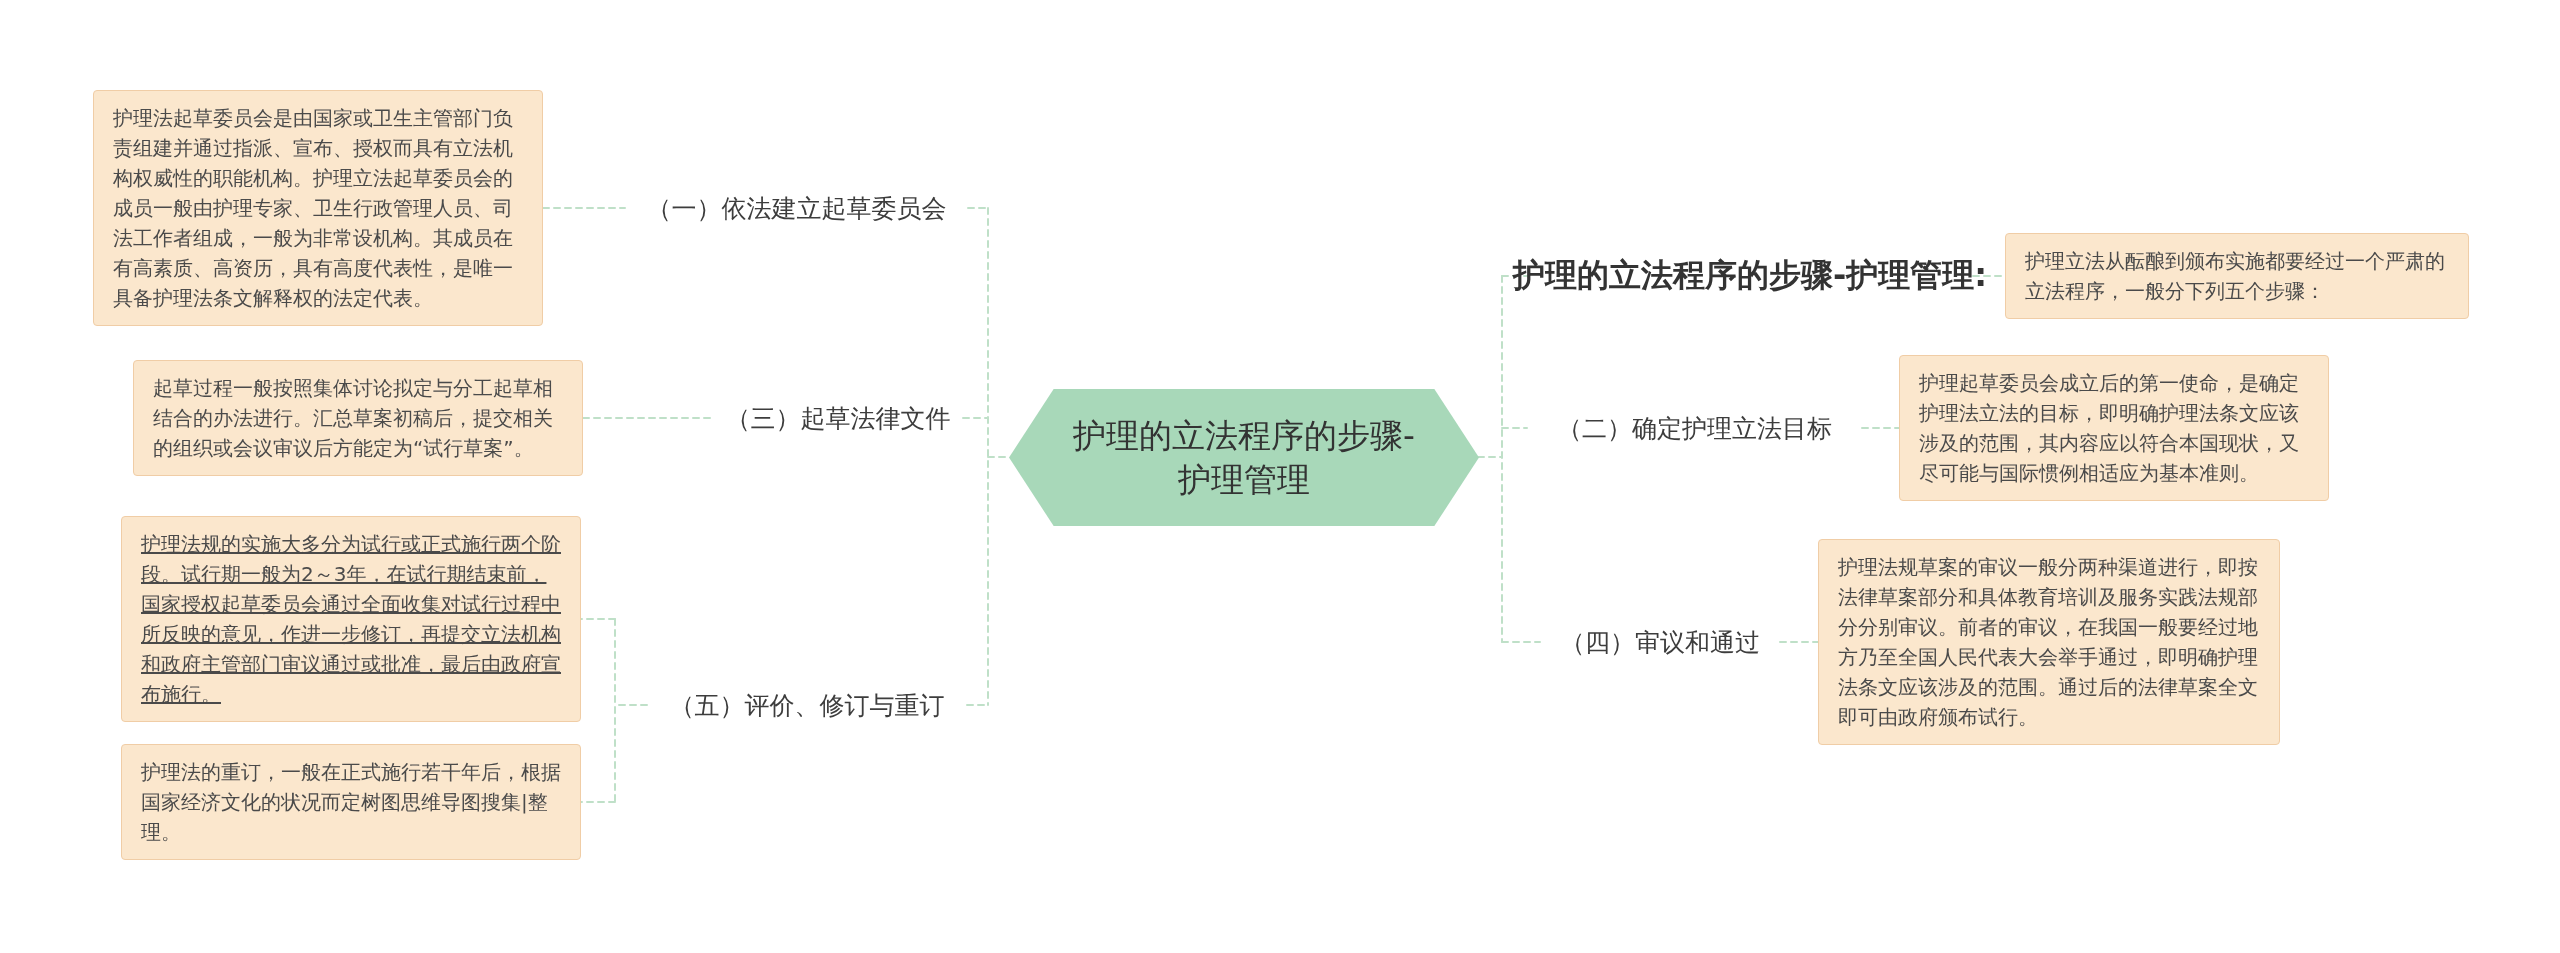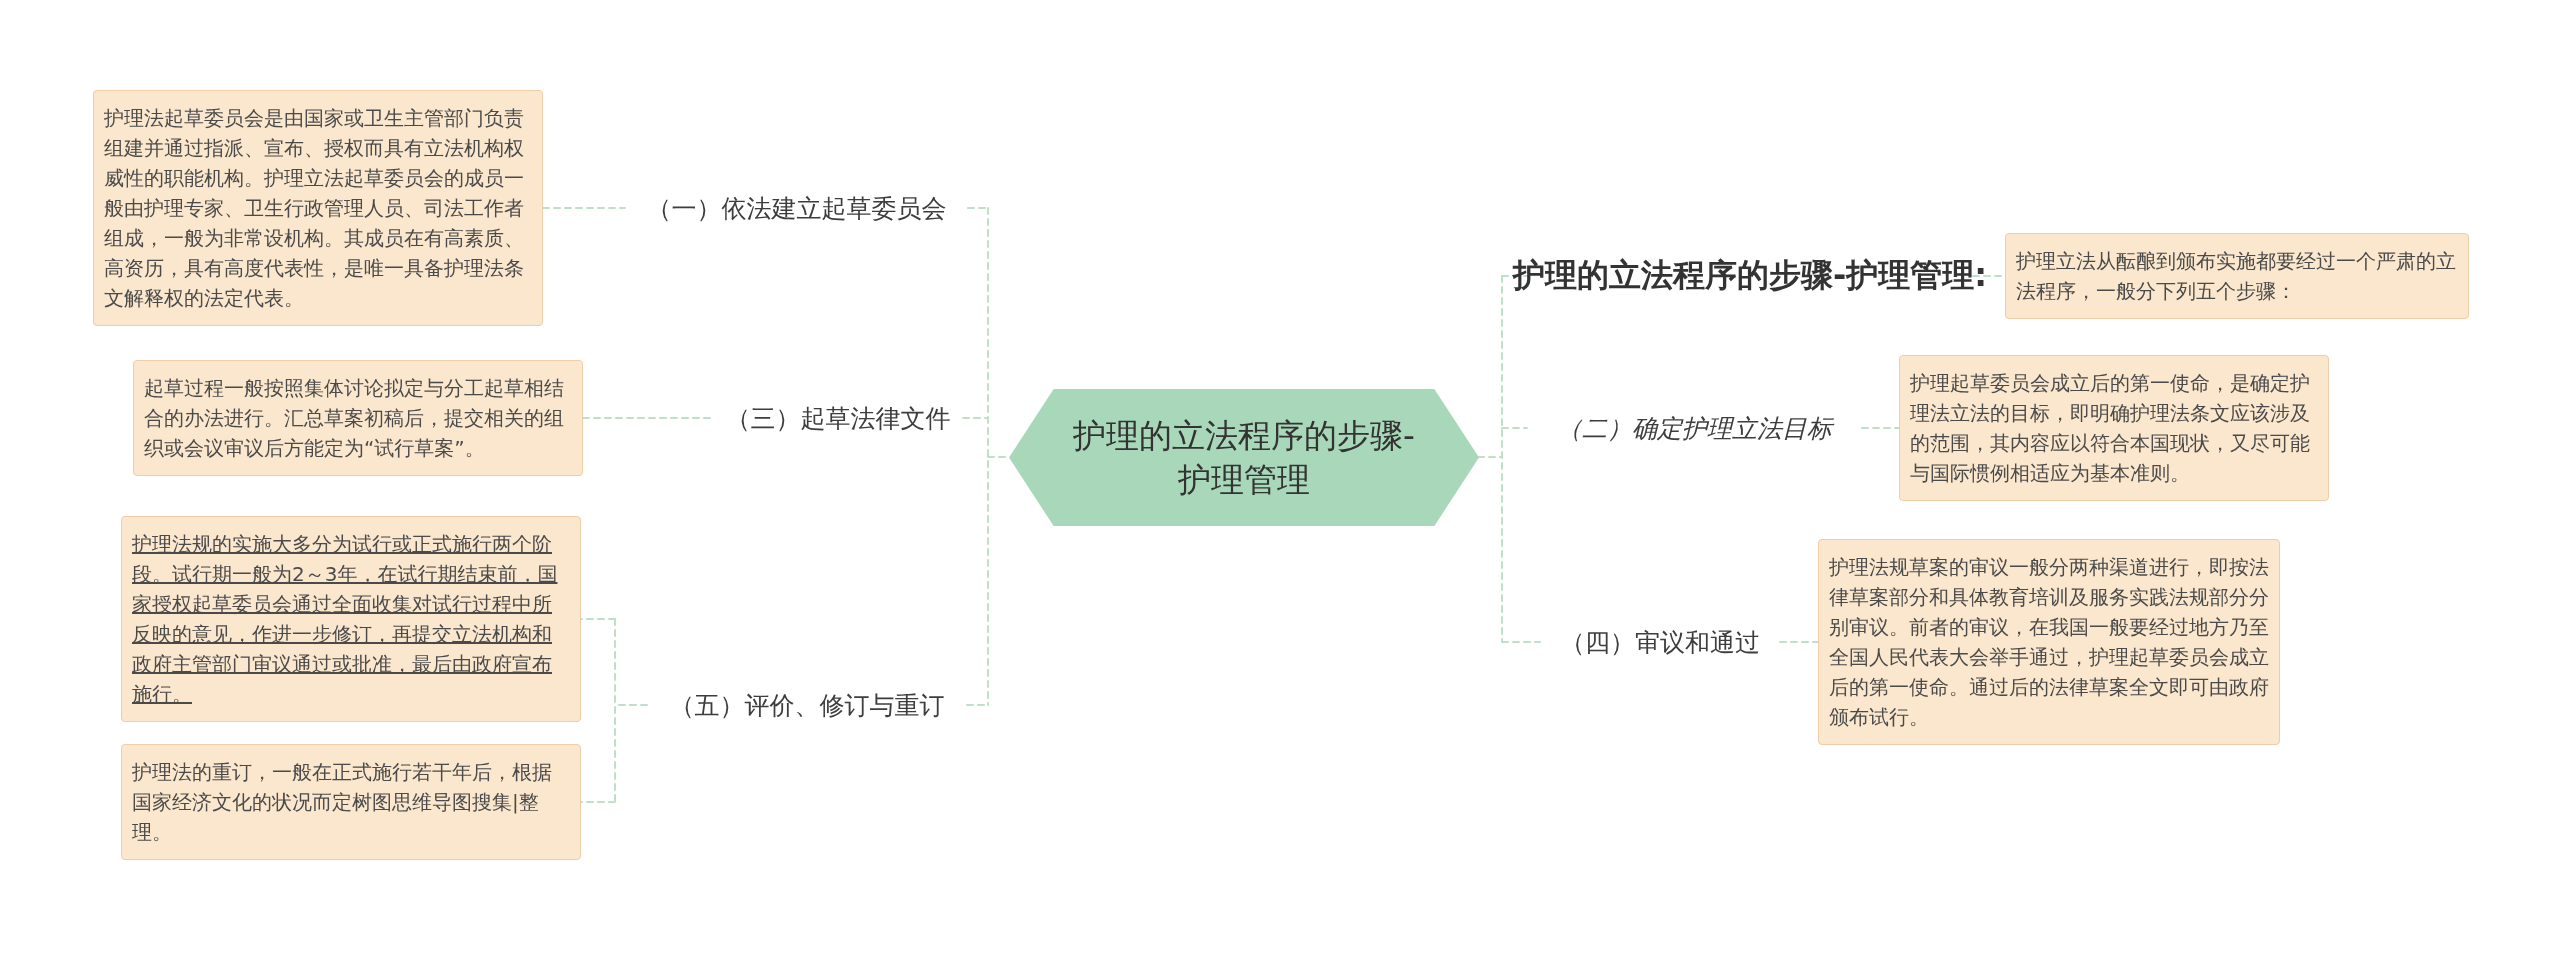--- a/index.html
+++ b/index.html
@@ -25,21 +25,21 @@
     stroke: var(--connector, #bfe0c8);
     stroke-width: 2;
     stroke-dasharray: 6 5;
     stroke-linecap: round;
   }
   .leaf {
     position: absolute;
     background: var(--leaf_bg, #fbe7cd);
     border: 1px solid var(--leaf_border, #f0cda6);
     border-radius: 4px;
-    padding: 12px 10px;
+    padding: 12px 19px;
     font-size: 20px;
     line-height: 30px;
     color: #4a4a4a;
     display: flex;
     align-items: center;
   }
   .node {
     position: absolute;
     display: flex;
     align-items: center;
@@ -111,23 +111,23 @@
   <div class="leaf" style="left:93px; top:90px; width:450px; min-height:236px;">护理法起草委员会是由国家或卫生主管部门负责组建并通过指派、宣布、授权而具有立法机构权威性的职能机构。护理立法起草委员会的成员一般由护理专家、卫生行政管理人员、司法工作者组成，一般为非常设机构。其成员在有高素质、高资历，具有高度代表性，是唯一具备护理法条文解释权的法定代表。</div>
 
   <div class="leaf" style="left:133px; top:360px; width:450px; min-height:116px;">起草过程一般按照集体讨论拟定与分工起草相结合的办法进行。汇总草案初稿后，提交相关的组织或会议审议后方能定为“试行草案”。</div>
 
   <div class="leaf" style="left:121px; top:516px; width:460px; min-height:206px;text-decoration:underline;">护理法规的实施大多分为试行或正式施行两个阶段。试行期一般为2～3年，在试行期结束前，国家授权起草委员会通过全面收集对试行过程中所反映的意见，作进一步修订，再提交立法机构和政府主管部门审议通过或批准，最后由政府宣布施行。</div>
 
   <div class="leaf" style="left:121px; top:744px; width:460px; min-height:116px;">护理法的重订，一般在正式施行若干年后，根据国家经济文化的状况而定树图思维导图搜集|整理。</div>
 
   <div class="node heading" style="left:1527px; top:254px; width:446px; height:44px;">护理的立法程序的步骤-护理管理:</div>
 
-  <div class="node" style="left:1527px; top:406px; width:335px; height:44px;font-style:italic;">（二）确定护理立法目标</div>
+  <div class="node" style="left:1527px; top:406px; width:335px; height:44px;">（二）确定护理立法目标</div>
 
   <div class="node" style="left:1540px; top:620px; width:240px; height:44px;">（四）审议和通过</div>
 
   <div class="leaf" style="left:2005px; top:233px; width:464px; min-height:86px;">护理立法从酝酿到颁布实施都要经过一个严肃的立法程序，一般分下列五个步骤：</div>
 
   <div class="leaf" style="left:1899px; top:355px; width:430px; min-height:146px;">护理起草委员会成立后的第一使命，是确定护理法立法的目标，即明确护理法条文应该涉及的范围，其内容应以符合本国现状，又尽可能与国际惯例相适应为基本准则。</div>
 
-  <div class="leaf" style="left:1818px; top:539px; width:462px; min-height:206px;">护理法规草案的审议一般分两种渠道进行，即按法律草案部分和具体教育培训及服务实践法规部分分别审议。前者的审议，在我国一般要经过地方乃至全国人民代表大会举手通过，护理起草委员会成立后的第一使命。通过后的法律草案全文即可由政府颁布试行。</div>
+  <div class="leaf" style="left:1818px; top:539px; width:462px; min-height:206px;">护理法规草案的审议一般分两种渠道进行，即按法律草案部分和具体教育培训及服务实践法规部分分别审议。前者的审议，在我国一般要经过地方乃至全国人民代表大会举手通过，即明确护理法条文应该涉及的范围。通过后的法律草案全文即可由政府颁布试行。</div>
 
 </div>
 
 </body></html>

